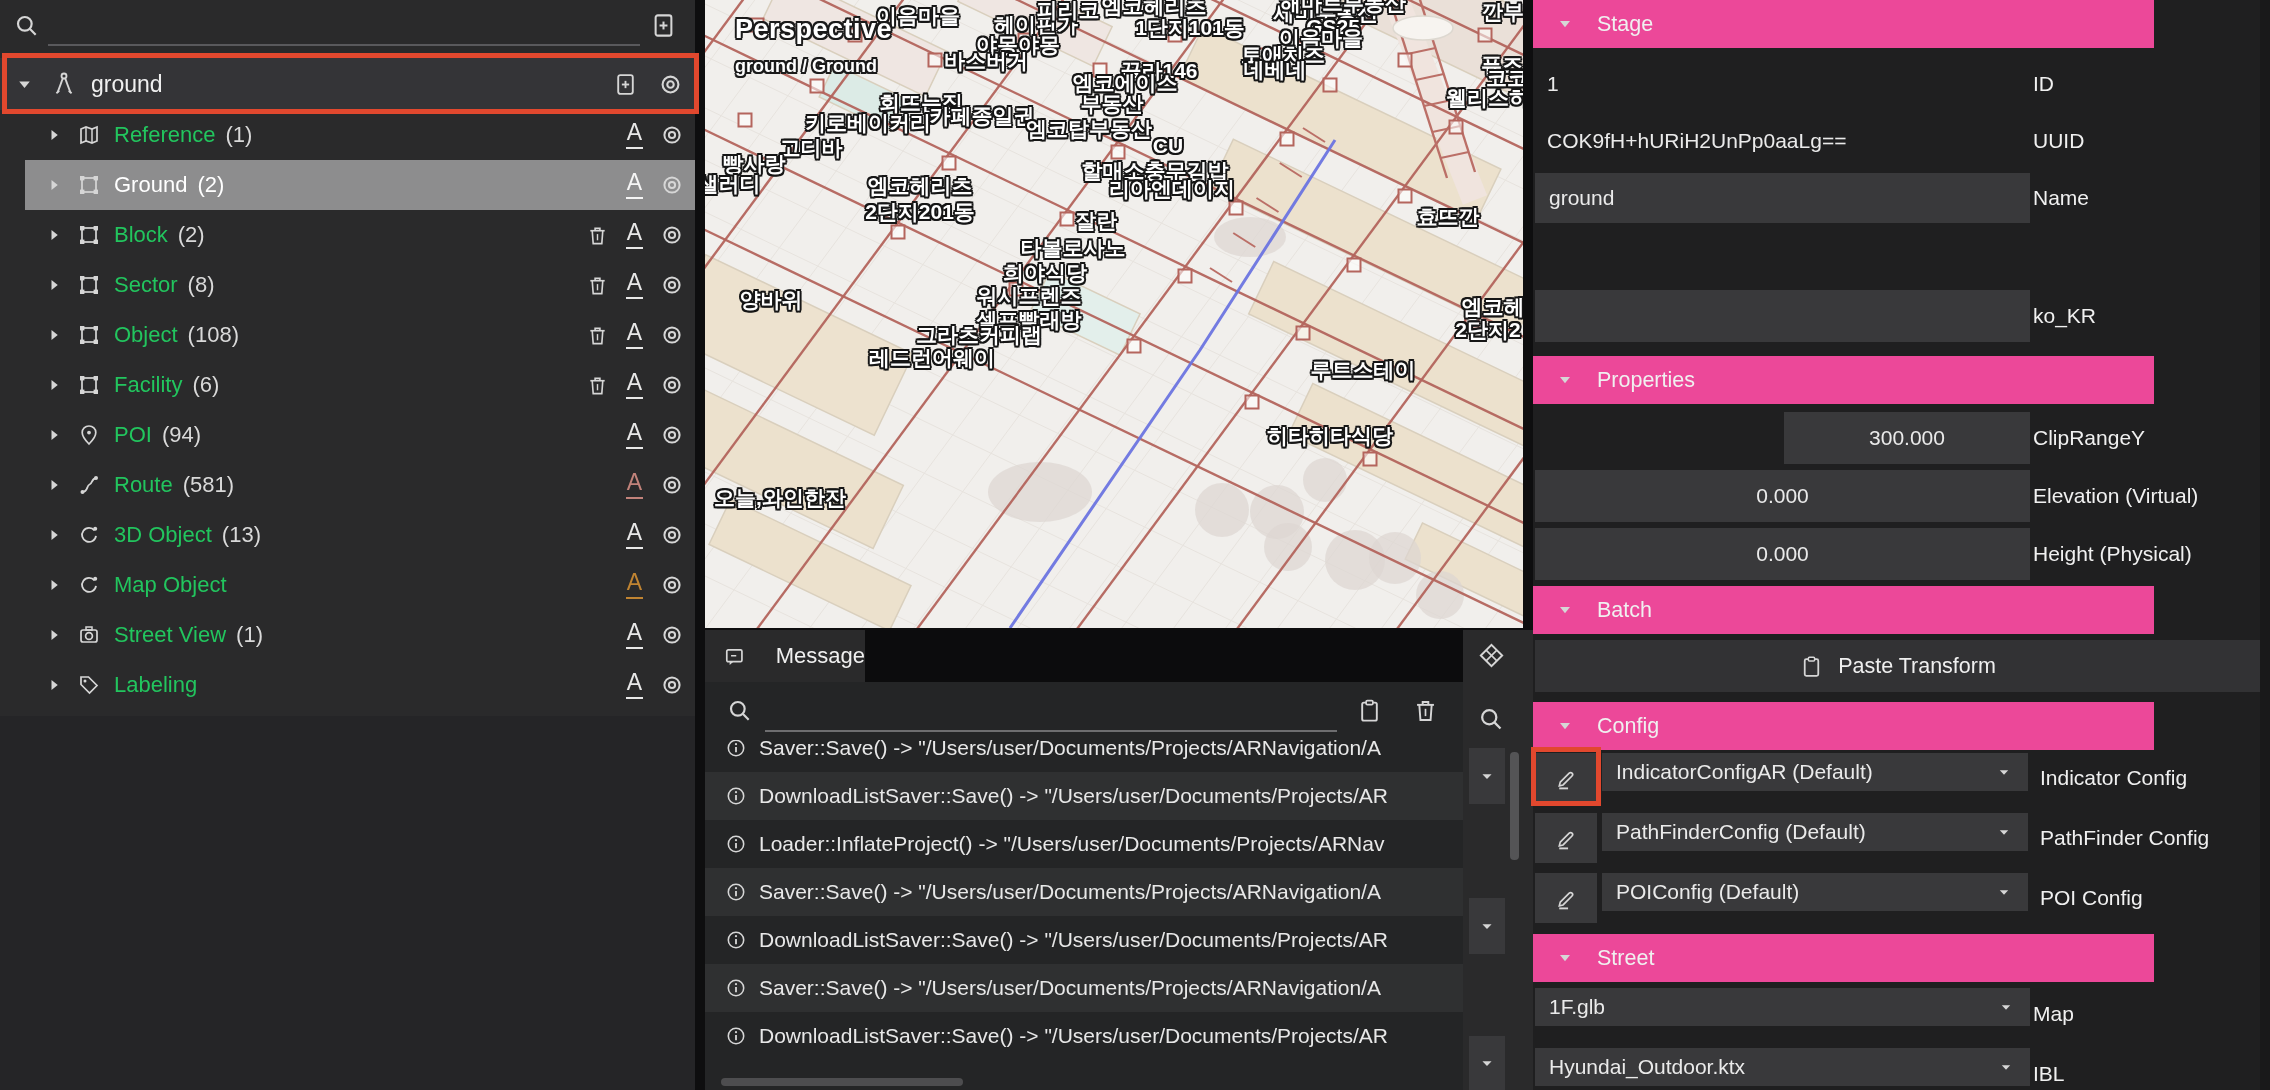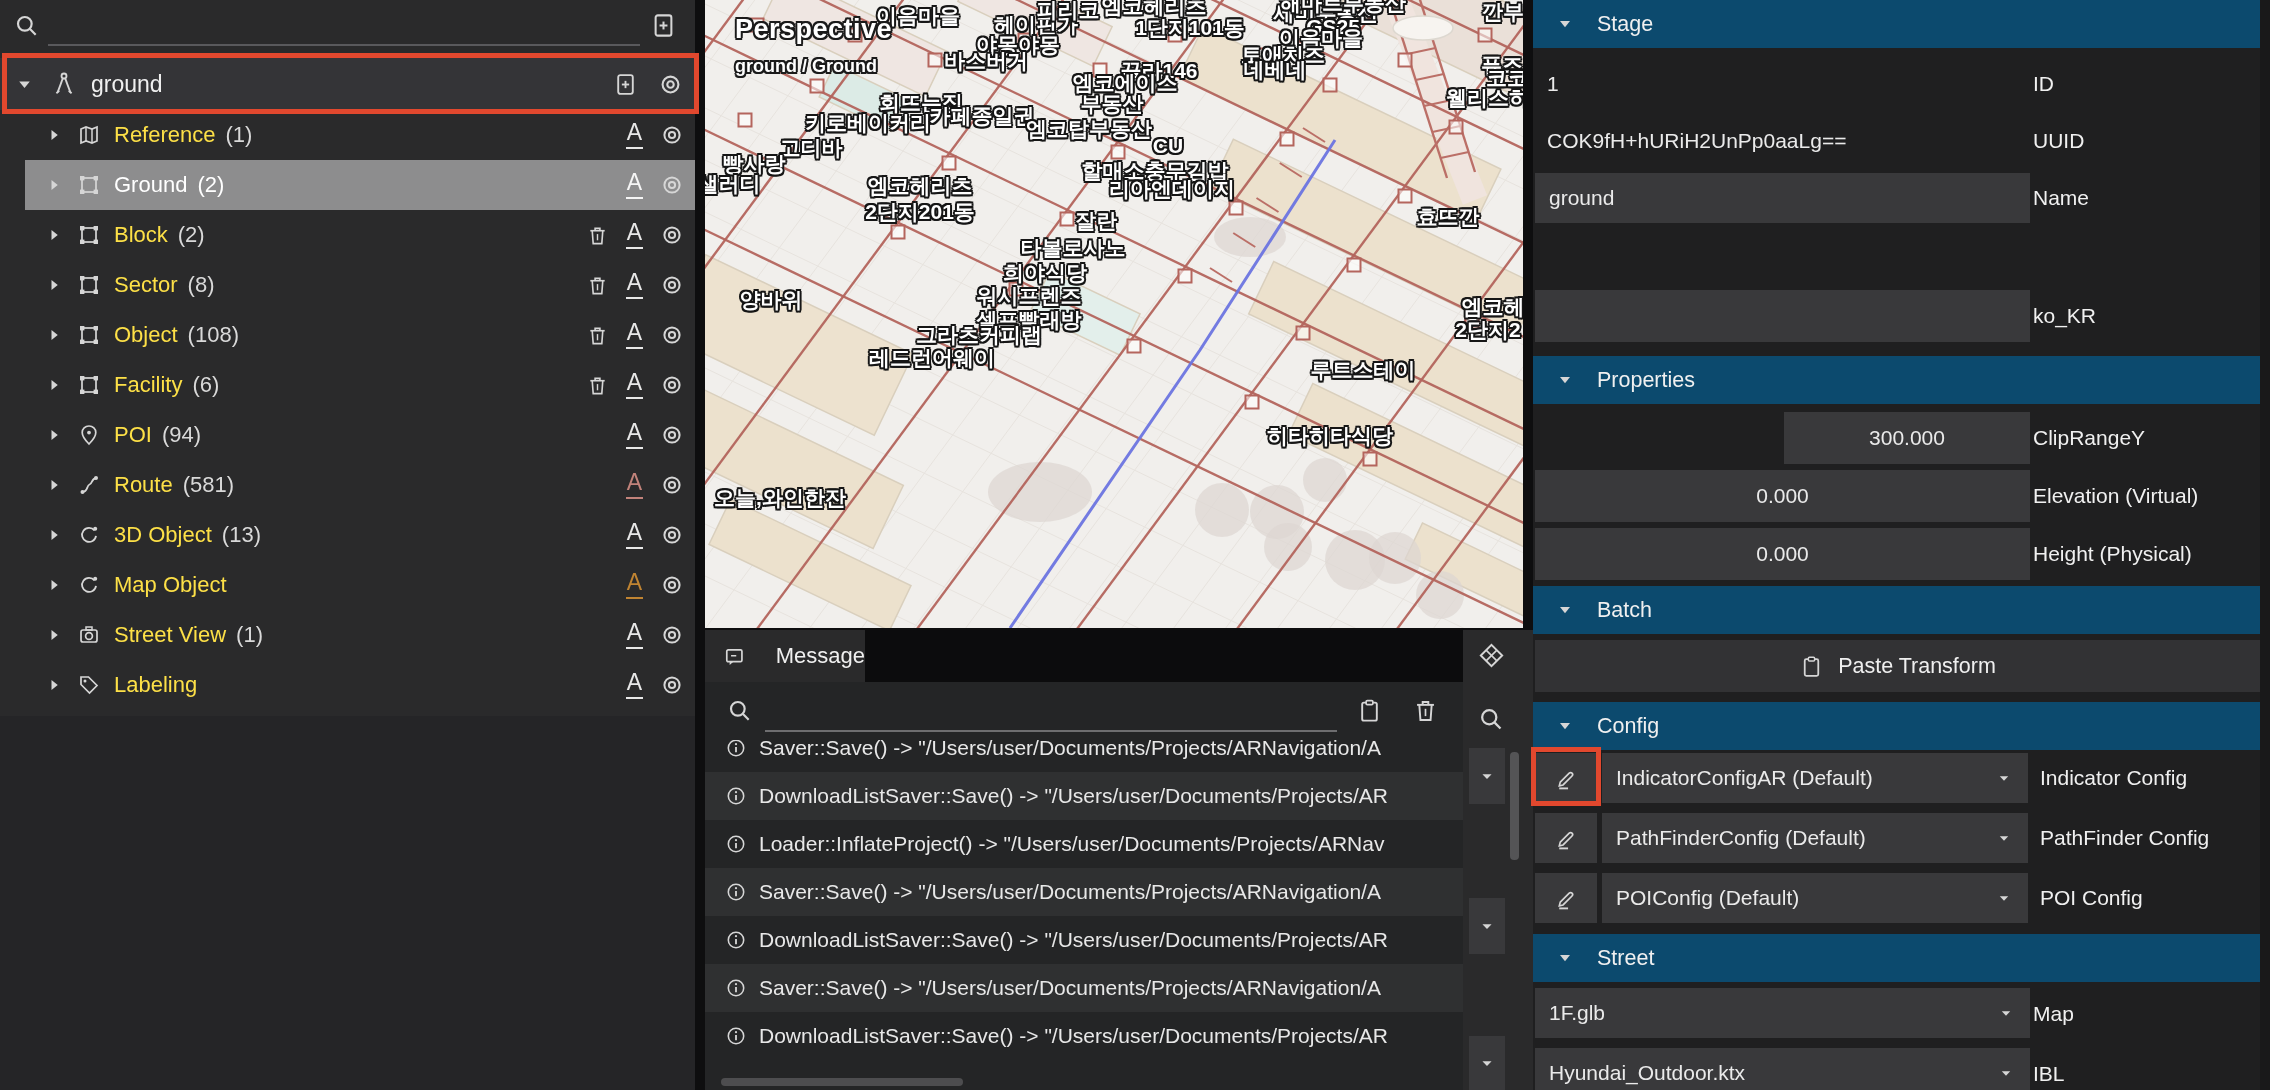--- a/index.html
+++ b/index.html
@@ -19,21 +19,21 @@
   
   #ground-row { left:0; top:58px; width:695px; height:52px; background:#343437; display:flex; align-items:center; }
   #ground-row .caret { margin-left:14px; }
   #ground-row .ricon { margin-left:16px; }
   #ground-row .tlabel { margin-left:14px; font-size:23px; color:#f0f0f0; }
   #ground-row .rgroup { margin-left:auto; display:flex; align-items:center; gap:20px; padding-right:12px; }
   
   .trow { left:0; width:695px; height:50px; display:flex; align-items:center; position:absolute; }
   .trow .caret { margin-left:44px; flex:none; }
   .trow .ticon { margin-left:13px; flex:none; }
-  .trow .tlabel { margin-left:13px; font-size:22px; color:#fde047; white-space:nowrap; position:relative; z-index:1; }
+  .trow .tlabel { margin-left:13px; font-size:22px; color:#22c55e; white-space:nowrap; position:relative; z-index:1; }
   .trow .tcount { margin-left:10px; font-size:22px; color:#d9d9d9; position:relative; z-index:1; }
   .trow .rgroup { margin-left:auto; display:flex; align-items:center; gap:17px; padding-right:11px; position:relative; z-index:1; }
   .trow.selected::before { content:""; position:absolute; left:25px; right:0; top:0; bottom:0; background:#8d8d8e; }
   .trow.selected .tlabel, .trow.selected .tcount { color:#ffffff; }
   .a-badge { font-size:23px; font-weight:500; line-height:1; padding:0 1px 3px 1px; border-bottom:2.5px solid currentColor; color:#e8e8e8; }
 
   
   #viewport { left:705px; top:0; width:818px; height:628px; background:#f1efec; overflow:hidden; }
   #map-svg { position:absolute; left:0; top:0; }
   #map-labels { position:absolute; left:0; top:0; width:818px; height:628px; }
@@ -61,28 +61,28 @@
   #hscroll { position:absolute; left:16px; top:448px; width:242px; height:8px; background:#4d4d4f; border-radius:4px; }
 
   
   #strip { left:1463px; top:630px; width:70px; height:460px; background:#2a2a2b; }
   .strip-btn { position:absolute; left:6px; width:36px; height:56px; background:#39393b; display:flex; align-items:center; justify-content:center; }
   #strip-thumb { position:absolute; left:47px; top:122px; width:9px; height:108px; background:#545456; border-radius:4px; }
 
   
   #inspector { left:1533px; top:0; width:737px; height:1090px; background:#1f1f20; overflow:hidden; }
   #inspector-edge { position:absolute; left:727px; top:0; width:10px; height:1090px; background:#19191a; }
-  .sec-header { position:absolute; left:0; width:727px; height:48px; background:#0c4a6e; display:flex; align-items:center; gap:22px; padding-left:22px; }
+  .sec-header { position:absolute; left:0; width:621px; height:48px; background:#ec4899; display:flex; align-items:center; gap:22px; padding-left:22px; }
   .sec-title { font-size:21.5px; font-weight:500; color:#f0f0f0; }
   .ibox { position:absolute; background:#39393b; height:50px; display:flex; align-items:center; }
   .ibox input { width:100%; height:100%; background:transparent; border:none; outline:none; color:#eaeaea; font-size:21px; font-family:inherit; padding:0 14px; }
   .ibox input.centered { text-align:center; }
   .ival { position:absolute; font-size:21px; color:#eaeaea; transform:translateY(-50%); white-space:nowrap; }
   .ilabel { position:absolute; left:500px; font-size:21px; color:#f0f0f0; transform:translateY(-50%); white-space:nowrap; }
-  .dropdown { position:absolute; background:#39393b; height:50px; display:flex; align-items:center; padding:0 14px; }
+  .dropdown { position:absolute; background:#39393b; height:38px; display:flex; align-items:center; padding:0 14px; }
   .dropdown .dval { font-size:21px; color:#eaeaea; white-space:nowrap; overflow:hidden; }
   .dropdown .dcaret { margin-left:auto; }
   .pencil-btn { position:absolute; width:62px; height:50px; background:#39393b; display:flex; align-items:center; justify-content:center; }
   #paste-btn { position:absolute; left:2px; top:640px; width:725px; height:52px; background:#323234; display:flex; align-items:center; justify-content:center; gap:14px; cursor:pointer; }
   #paste-btn span { font-size:21.5px; color:#efefef; }
 
   
   .annot { position:absolute; border:5px solid #e2482e; pointer-events:none; z-index:50; }
   #annot-ground { left:2px; top:53px; width:697px; height:61px; }
   #annot-pencil { left:1531px; top:747px; width:70px; height:59px; }

